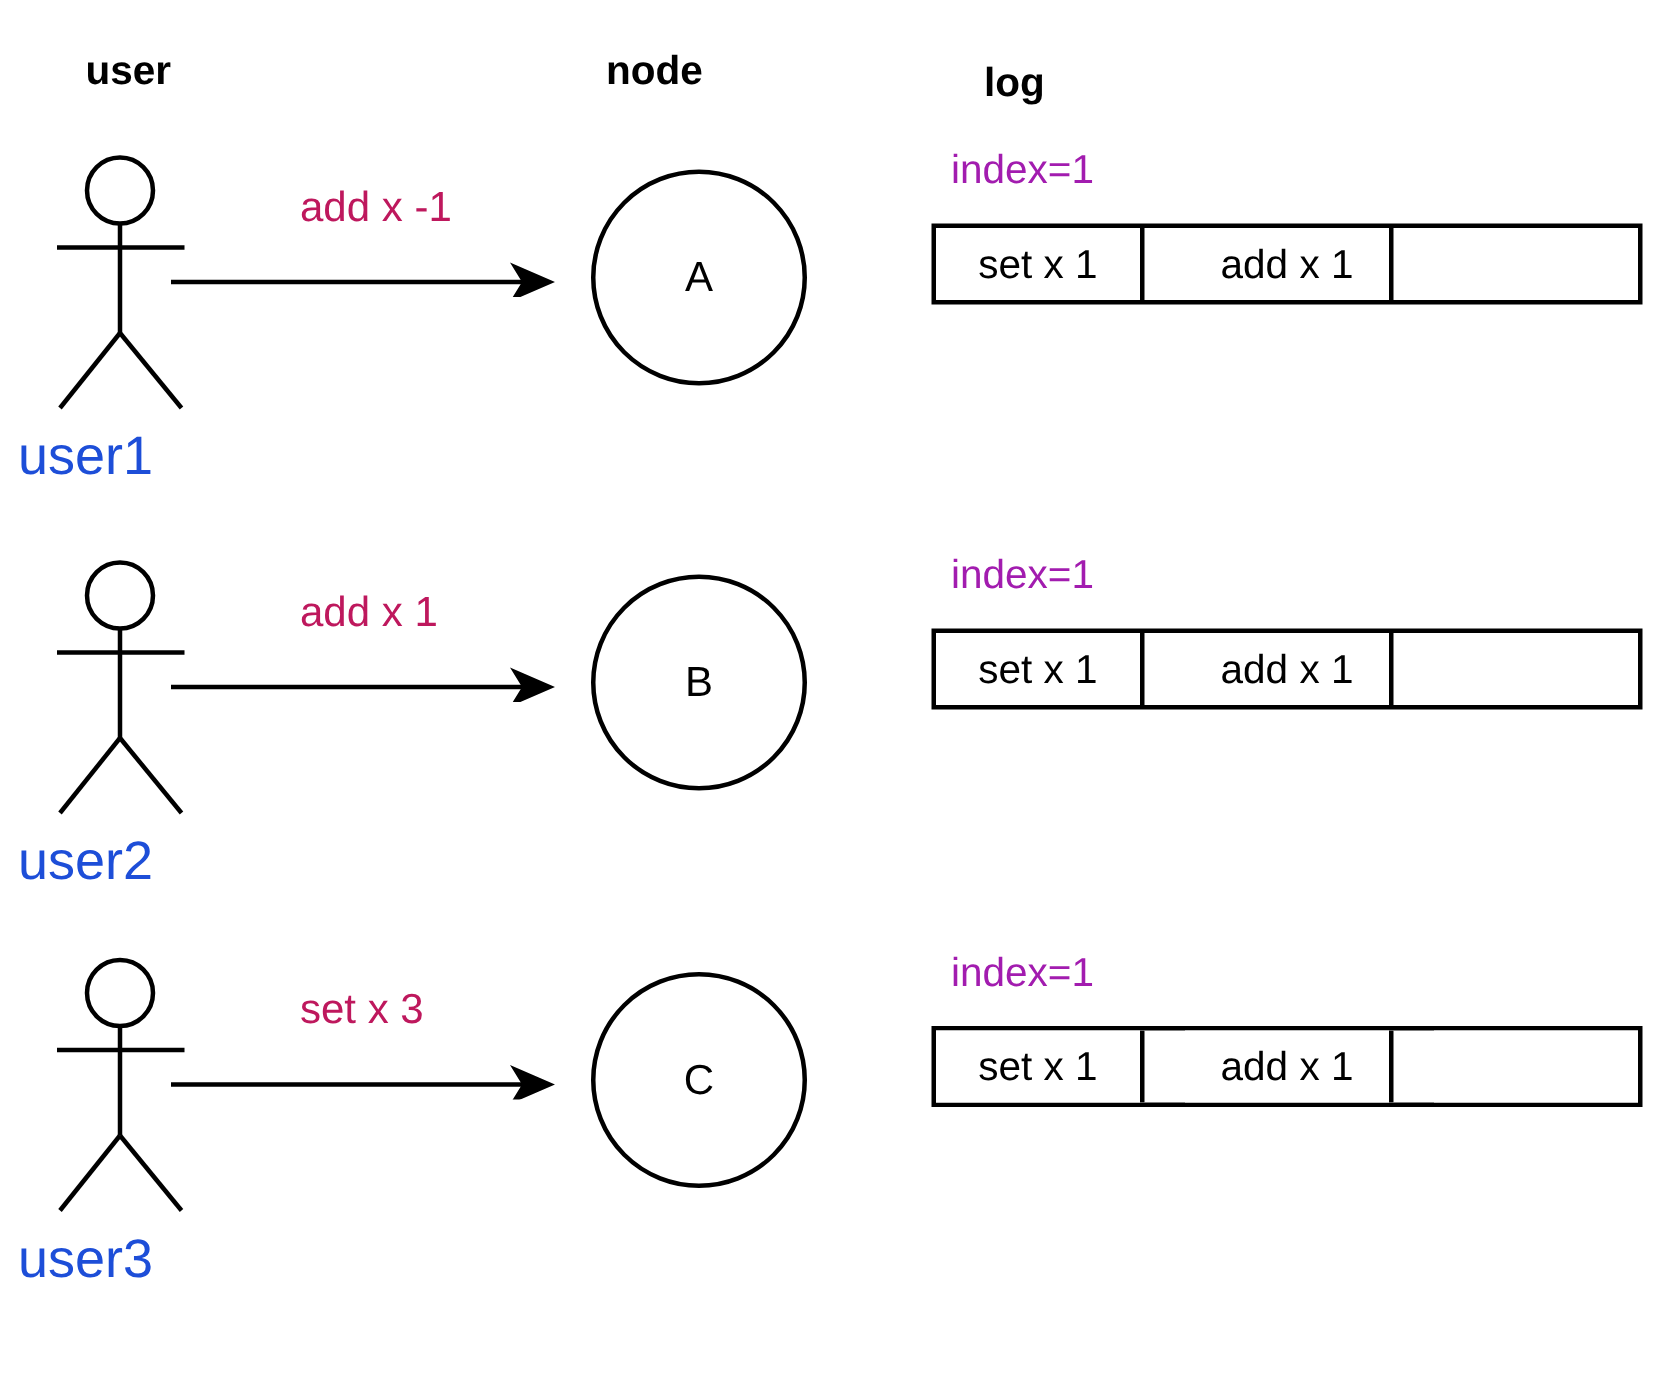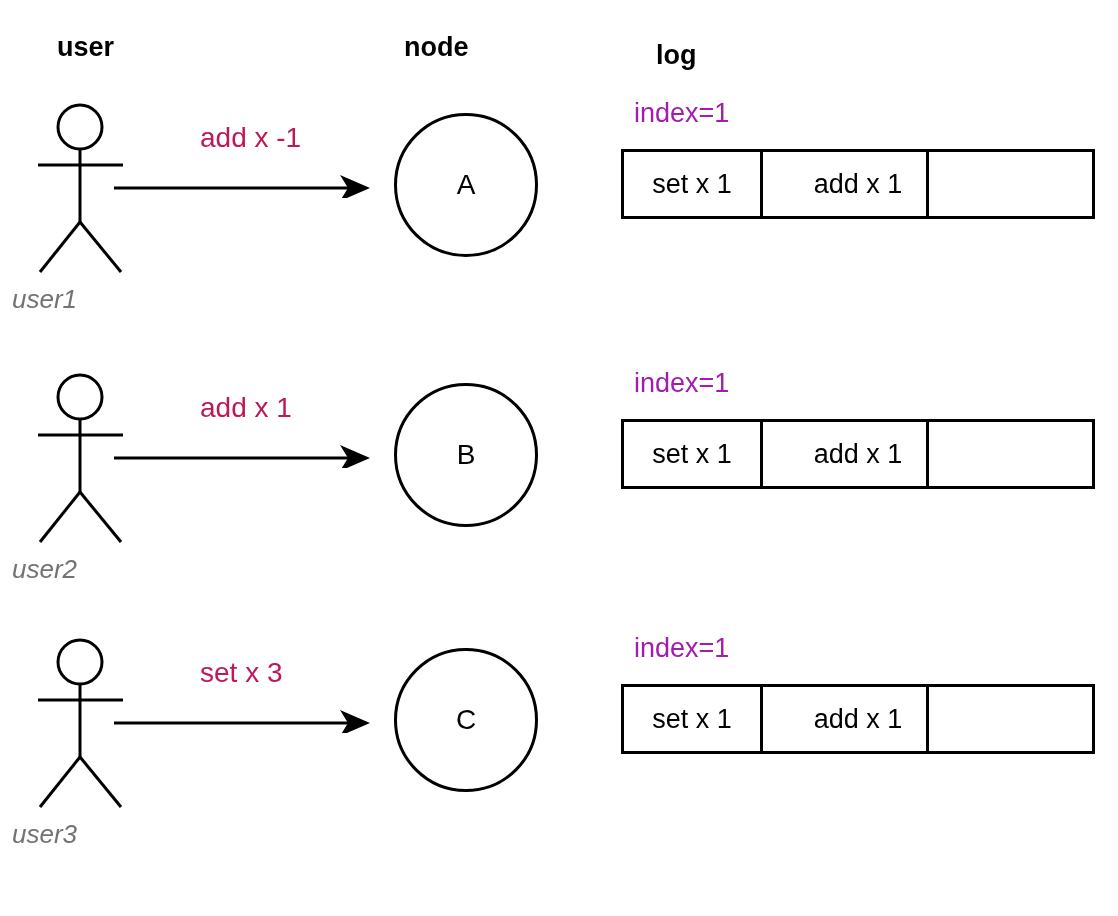--- a/index.html
+++ b/index.html
@@ -54,25 +54,24 @@
     top: 0;
     width: 130px;
     height: 185px;
   }
   .actor svg { display: block; }
 
   .actor-label {
     position: absolute;
     left: 12px;
     top: 186px;
-    font-size: 26px;
-    line-height: 1;
-    white-space: nowrap;
-    color: #737373;
-    font-style: italic;
+    font-size: 36px;
+    line-height: 1;
+    white-space: nowrap;
+    color: #1d4ed8;
   }
 
   
   .message {
     position: absolute;
     left: 112px;
     top: 62px;
     width: 266px;
     height: 36px;
   }
@@ -124,21 +123,21 @@
     line-height: 1;
     white-space: nowrap;
     color: #a21caf;
   }
 
   .log-table {
     position: absolute;
     left: 621px;
     top: 49px;
     width: 474px;
-    height: 70px;
+    height: 54px;
     border: 3px solid #000;
     box-sizing: border-box;
     display: flex;
     background: #fff;
     gap: 27px;
   }
   .log-cell {
     flex: 1 1 0;
     border-right: 3px solid #000;
     box-sizing: border-box;

